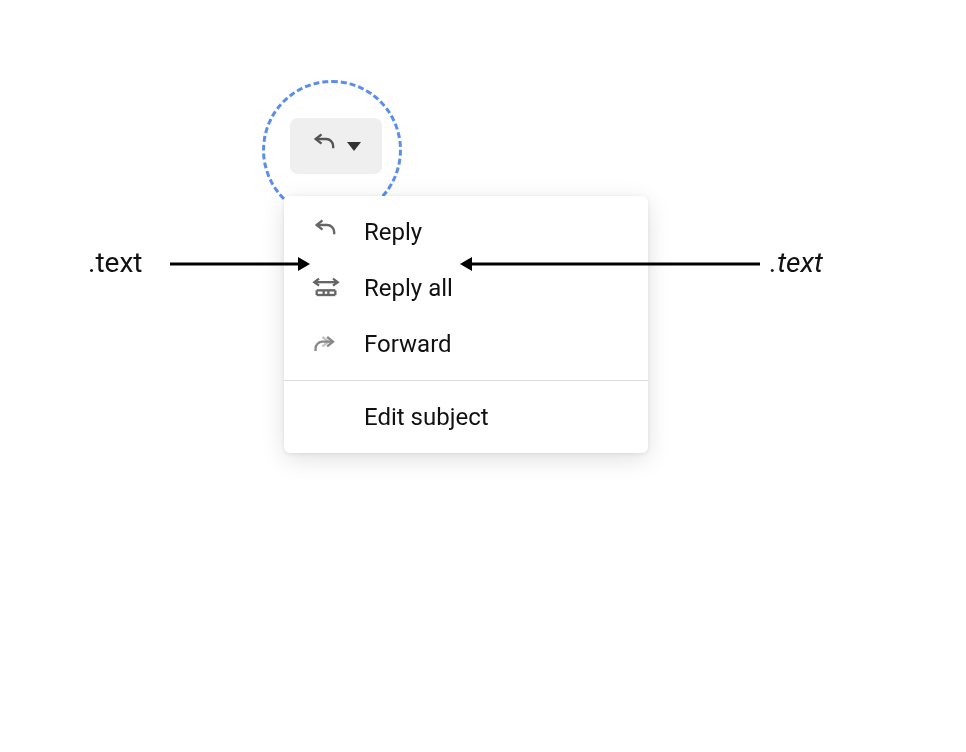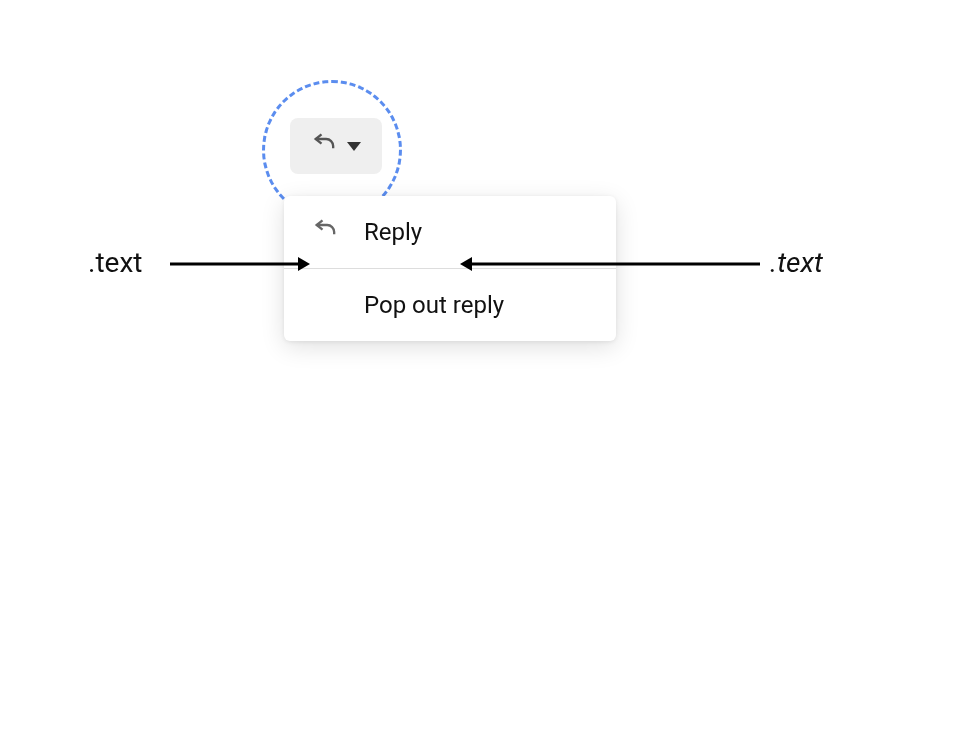--- a/index.html
+++ b/index.html
@@ -47,21 +47,21 @@
       width: 140px;
       height: 140px;
       border: 3px dashed #5b8def;
       border-radius: 50%;
       pointer-events: none;
     }
     .menu {
       position: absolute;
       left: 284px;
       top: 196px;
-      width: 332px;
+      width: 364px;
       background: #fff;
       border-radius: 6px;
       box-shadow: 0 6px 24px rgba(0,0,0,0.12), 0 1px 4px rgba(0,0,0,0.08);
       padding: 8px 0;
     }
     .menu-item {
       display: flex;
       align-items: center;
       padding: 14px 28px;
       gap: 24px;
@@ -133,24 +133,50 @@
 <div class="menu">
   <div class="menu-item">
     <span class="menu-icon">
       <svg viewBox="0 0 24 24" fill="none" stroke="#666" stroke-width="2">
         <path d="M9 10L4 6l5-4"></path>
         <path d="M4 6h9a6 6 0 0 1 6 6v2"></path>
       </svg>
     </span>
     <span>Reply</span>
   </div>
+  <div class="menu-item">
+    <span class="menu-icon">
+      <svg viewBox="0 0 24 24" fill="none" stroke="#666" stroke-width="2">
+        <path d="M6 4L2 7l4 3"></path>
+        <path d="M18 4l4 3-4 3"></path>
+        <path d="M2 7h20"></path>
+        <path d="M4 14h16"></path>
+        <path d="M4 18h16"></path>
+        <path d="M4 14v4"></path>
+        <path d="M20 14v4"></path>
+        <path d="M10 14v4"></path>
+        <path d="M14 14v4"></path>
+      </svg>
+    </span>
+    <span>Reply all</span>
+  </div>
+  <div class="menu-item">
+    <span class="menu-icon">
+      <svg viewBox="0 0 24 24" fill="none" stroke="#888" stroke-width="2">
+        <path d="M13 6l5 4-5 4"></path>
+        <path d="M9 6l5 4-5 4" opacity="0.5"></path>
+        <path d="M18 10H9a6 6 0 0 0-6 6v2"></path>
+      </svg>
+    </span>
+    <span>Forward</span>
+  </div>
   <div class="menu-divider"></div>
   <div class="menu-item no-icon">
     <span class="menu-icon"></span>
-    <span>Pop out reply</span>
+    <span>Edit subject</span>
   </div>
 </div>
 
 <div class="label-icon">
   <span>.text</span>
 </div>
 <div class="arrow-right" style="left:170px; top:254px;">
   <svg width="140" height="20">
     <line x1="0" y1="10" x2="128" y2="10" stroke="#000" stroke-width="3"></line>
     <polygon points="128,3 140,10 128,17" fill="#000"></polygon>

